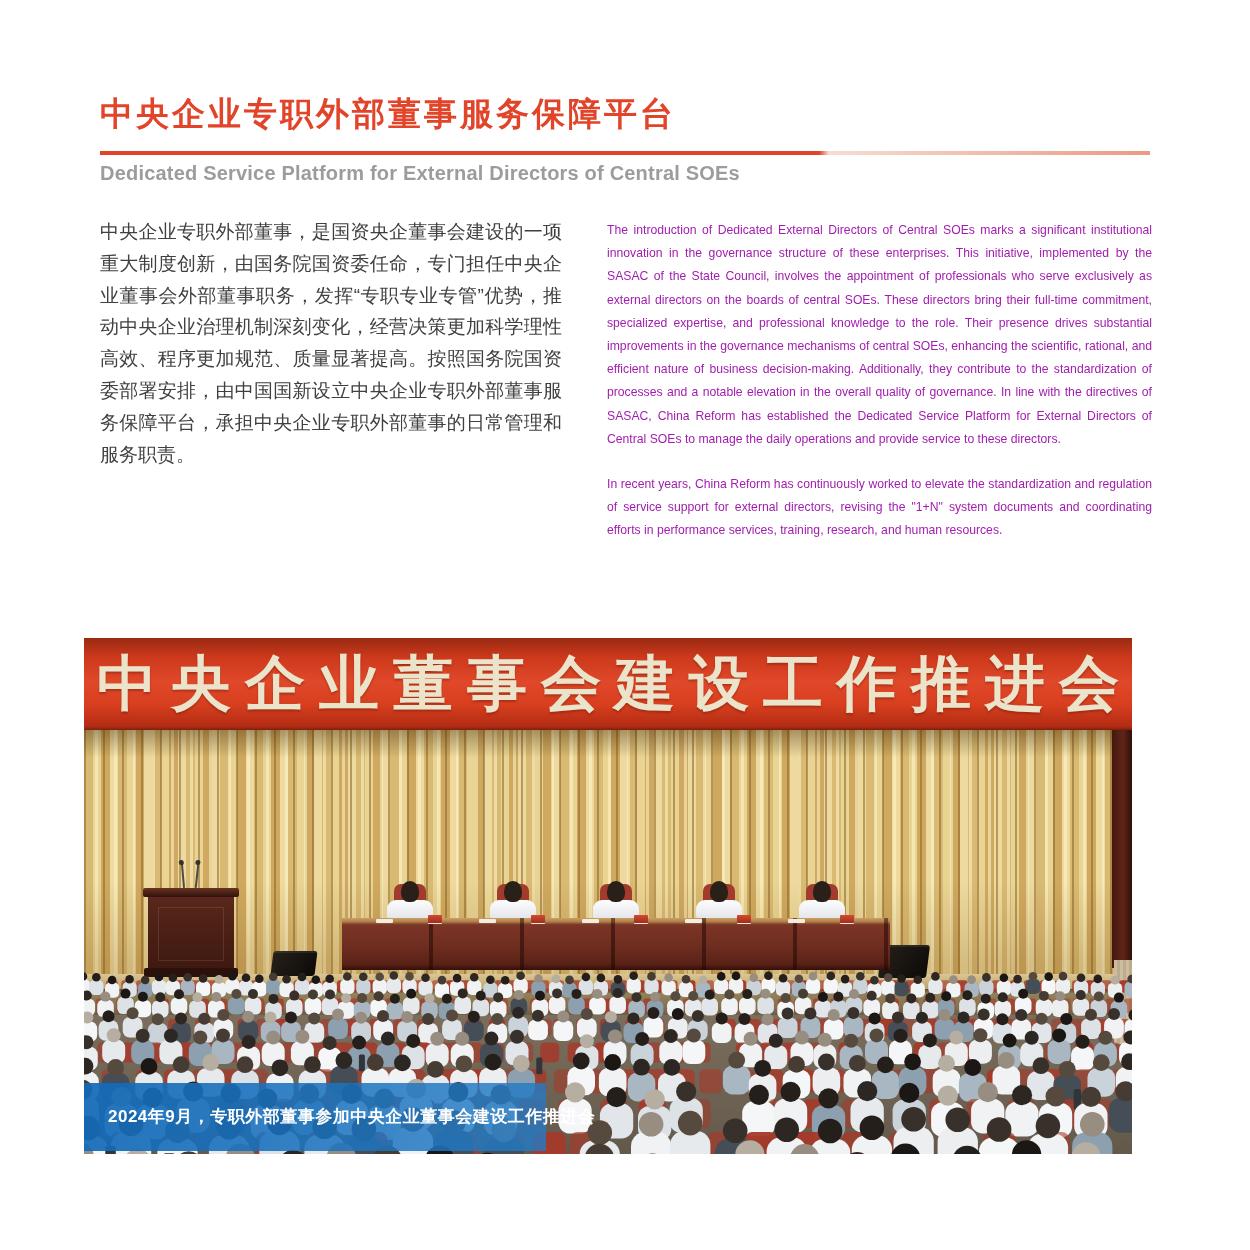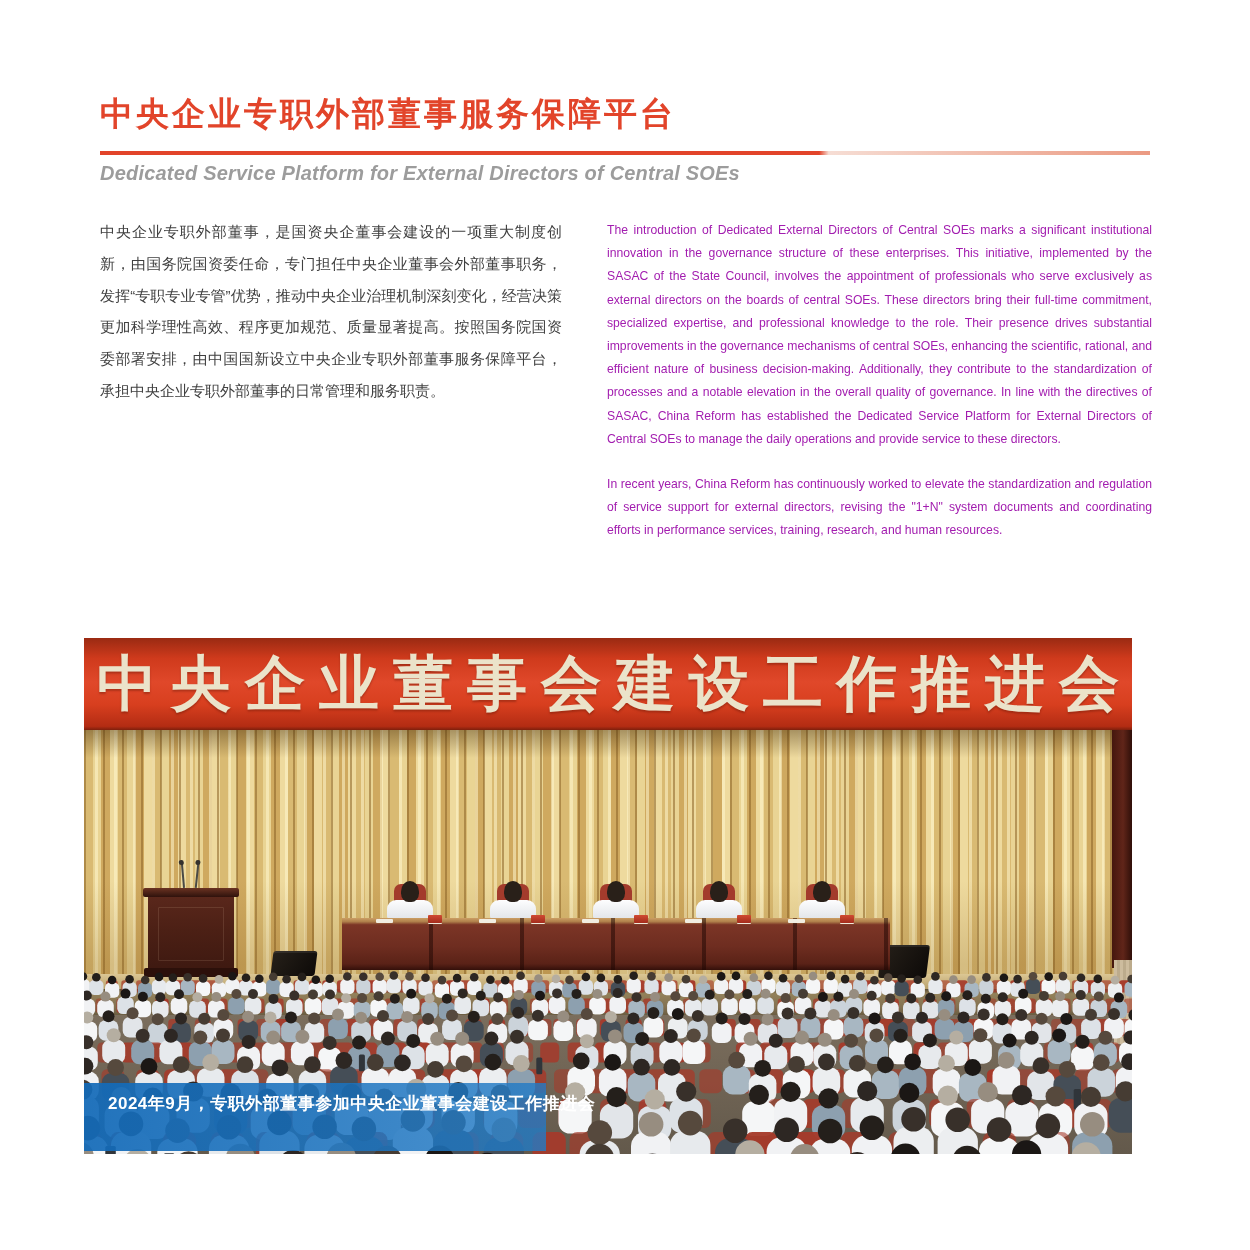--- a/index.html
+++ b/index.html
@@ -16,27 +16,26 @@
     white-space:nowrap;
   }
   .title-rule{
     position:absolute;left:100px;top:151px;width:1050px;height:4px;
     background:linear-gradient(90deg,#e2442a 0%,#e2442a 68.5%,#f6ddd4 69.4%,#eb9a82 100%);
   }
   .subtitle{
     position:absolute;left:100px;top:162px;margin:0;
     font-size:20px;font-weight:700;color:#9c9c9c;letter-spacing:0.2px;
     white-space:nowrap;
-    font-style:italic;
   }
 
   
   .col-zh{
     position:absolute;left:100px;top:216px;width:462px;
-    font-size:15px;line-height:31.8px;color:#404040;text-align:justify;
+    font-size:19px;line-height:31.8px;color:#404040;text-align:justify;
   }
   .col-zh p{margin:0;}
   .col-zh p + p{margin-top:36px;}
   .col-en{
     position:absolute;left:607px;top:219px;width:545px;
     font-size:12.2px;line-height:23.2px;color:#a21caf;text-align:justify;
   }
   .col-en p{margin:0;}
   .col-en p + p{margin-top:22px;}
 
@@ -122,21 +121,21 @@
       linear-gradient(180deg,#cb9e64 0,#b0804b 7%,#7c3526 13%,#6e2d20 55%,#5a2217 88%,#34100a 100%);
   }
   .cards{position:absolute;inset:0;z-index:4;}
   .paper{position:absolute;top:281px;width:17px;height:4px;background:#f1ede1;border-radius:1px;}
   .ncard{position:absolute;top:277px;width:14px;height:8px;background:linear-gradient(180deg,#d04a32,#a42c1c);border-radius:1px;box-shadow:0 1px 0 #f0e9da;}
 
   svg.audience{position:absolute;left:0;top:330px;width:1048px;height:188px;z-index:5;}
 
   .caption{
     position:absolute;left:0;top:445px;width:462px;height:68px;z-index:8;
-    box-sizing:border-box;padding:9px 14px 0 24px;
+    box-sizing:border-box;padding:22px 14px 0 24px;
     background:linear-gradient(90deg,rgba(19,106,184,.93),rgba(34,123,198,.80));
     color:#ffffff;
   }
   .cap-zh{font-size:17px;font-weight:700;letter-spacing:0.5px;white-space:nowrap;}
   .cap-en{font-size:13px;line-height:18.5px;margin-top:4px;font-weight:400;color:rgba(255,255,255,.97);}
 </style>
 </head>
 <body>
 
 <h1 class="page-title">中央企业专职外部董事服务保障平台</h1>

